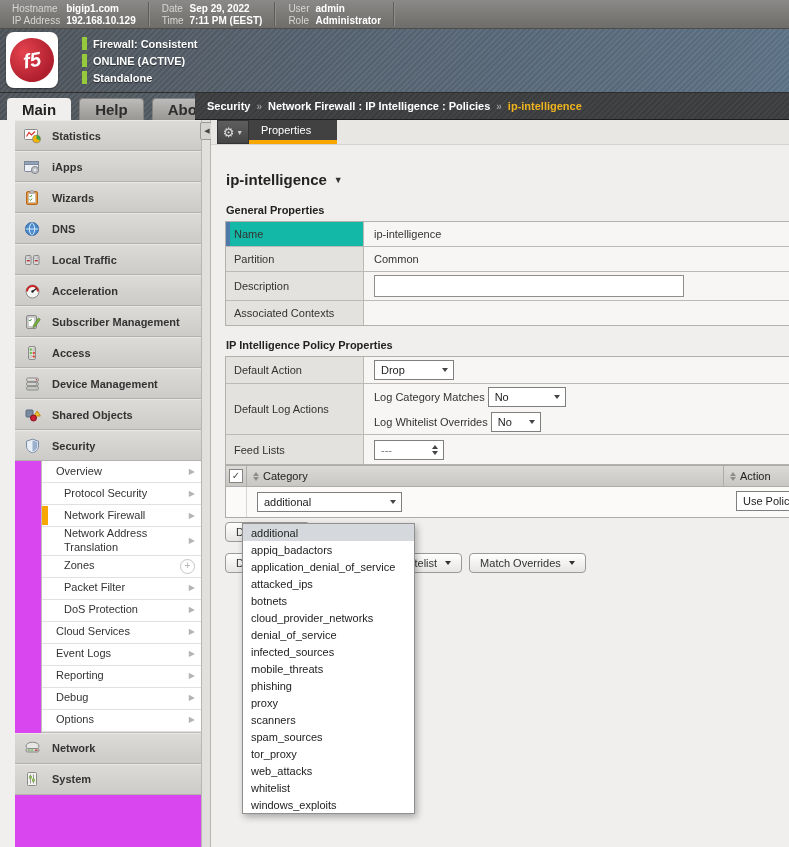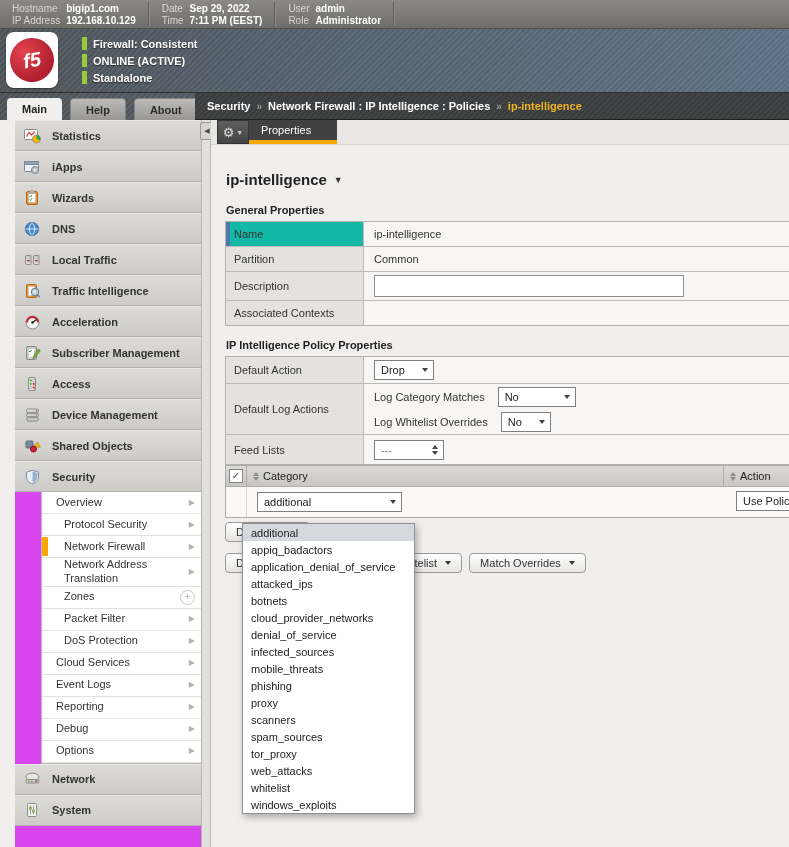--- a/index.html
+++ b/index.html
@@ -25,21 +25,21 @@
           transform:rotate(-10deg);}
   .status-col{position:absolute;left:82px;top:6px;}
   .status-line{display:flex;align-items:center;height:17px;}
   .status-bar{width:5px;height:13px;margin-right:6px;}
   .status-text{color:#fff;font-weight:bold;font-size:11px;text-shadow:0 1px 1px rgba(0,0,0,.55);}
   
   .navrow{height:27px;display:flex;}
   .tabs-zone{width:195px;box-sizing:border-box;display:flex;align-items:flex-end;padding-left:7px;gap:8px;
     background:repeating-linear-gradient(135deg,rgba(255,255,255,0.05) 0 2px,rgba(0,0,0,0.04) 2px 4px),
                linear-gradient(to right,#4e545a,#535d66);}
-  .tab{height:22px;padding:0 15px;border-radius:4px 4px 0 0;font-weight:bold;font-size:11px;
+  .tab{height:22px;padding:0 15px;border-radius:4px 4px 0 0;font-weight:bold;font-size:15px;
        display:flex;align-items:center;cursor:pointer;}
   .tab.active{background:#f0efed;color:#222;}
   .tab.inactive{background:linear-gradient(#bcbbb9,#989794);color:#2d2d2d;border:1px solid #84837f;border-bottom:none;height:21px;}
   .breadcrumb{flex:1;display:flex;align-items:center;gap:6px;padding-left:12px;color:#fff;font-weight:bold;
     background:repeating-linear-gradient(135deg,rgba(255,255,255,0.04) 0 2px,transparent 2px 4px),#3a3c3e;
     border-bottom:1px solid #1e1e1c;box-sizing:border-box;white-space:nowrap;overflow:hidden;}
   .bc-sep{color:#9a9a98;font-size:10px;}
   .bc-current{color:#f0b41e;}
   
   .main-wrap{display:flex;height:727px;}
@@ -88,21 +88,21 @@
   
   .sel{display:inline-flex;align-items:center;background:#fff;border:1px solid #7f7f7d;height:20px;
        padding:0 5px 0 6px;box-sizing:border-box;cursor:pointer;color:#222;white-space:nowrap;}
   .sel .sp{flex:1;}
   .dn-arrow{width:0;height:0;border-left:3.5px solid transparent;border-right:3.5px solid transparent;
             border-top:4.5px solid #444;margin-left:10px;}
   .spinner{display:flex;flex-direction:column;gap:2px;margin-left:12px;}
   .spinner i{width:0;height:0;border-left:3.5px solid transparent;border-right:3.5px solid transparent;}
   .spinner .u{border-bottom:4px solid #444;} .spinner .d{border-top:4px solid #444;}
   .stack2{display:flex;flex-direction:column;justify-content:center;gap:5px;}
-  .inline-field{display:flex;align-items:center;gap:13px;}
+  .inline-field{display:flex;align-items:center;gap:3px;}
   
   .cat-table{margin-left:14px;width:594px;border:1px solid #aeacaa;box-sizing:border-box;}
   .cat-head{display:flex;height:20px;background:linear-gradient(#dcdad7,#c9c7c4);border-bottom:1px solid #aeacaa;}
   .cat-head .c0{width:20px;flex:none;border-right:1px solid #aeacaa;display:flex;align-items:center;justify-content:center;}
   .cat-head .c1{flex:1;display:flex;align-items:center;padding-left:6px;gap:4px;color:#222;}
   .cat-head .c2{width:88px;flex:none;border-left:1px solid #aeacaa;display:flex;align-items:center;padding-left:6px;gap:4px;color:#222;}
   .sort{display:inline-flex;flex-direction:column;gap:1px;}
   .sort i{width:0;height:0;border-left:3px solid transparent;border-right:3px solid transparent;}
   .sort .up{border-bottom:4px solid #8d8d8b;} .sort .dn{border-top:4px solid #8d8d8b;}
   .checkbox{width:12px;height:12px;background:#fff;border:1px solid #848482;font-size:10px;line-height:11px;
@@ -238,31 +238,20 @@
             <rect x="10.8" y="5" width="3" height="1.4" fill="#f4f4f4" stroke="#999" stroke-width="0.5"></rect>
             <rect x="2.8" y="8" width="3" height="1.4" fill="#bb3333"></rect>
             <rect x="10.8" y="8" width="3" height="1.4" fill="#bb3333"></rect>
           </svg>
         </span>
         <span>Local Traffic</span>
       </div>
       <div class="sb-item">
         <span class="sb-icon">
           <svg width="18" height="16" viewBox="0 0 18 16">
-            <rect x="2.5" y="1.5" width="10" height="13" rx="1.5" fill="#e8923a" stroke="#b06a1e"></rect>
-            <rect x="4.5" y="3.5" width="6" height="9" fill="#fff" stroke="#cccccc"></rect>
-            <circle cx="11" cy="9" r="3.5" fill="#cfe3f2" fill-opacity="0.85" stroke="#6b7b8a" stroke-width="1.2"></circle>
-            <line x1="13.5" y1="11.8" x2="15.5" y2="14" stroke="#6b7b8a" stroke-width="1.6"></line>
-          </svg>
-        </span>
-        <span>Traffic Intelligence</span>
-      </div>
-      <div class="sb-item">
-        <span class="sb-icon">
-          <svg width="18" height="16" viewBox="0 0 18 16">
             <circle cx="8.5" cy="8.5" r="6.5" fill="#f4f4f2" stroke="#8a8a8a"></circle>
             <path d="M3 8.5 a5.5 5.5 0 0 1 11 0" fill="none" stroke="#cc2222" stroke-width="2"></path>
             <line x1="8.5" y1="8.5" x2="12.5" y2="5.5" stroke="#222" stroke-width="1.4"></line>
             <circle cx="8.5" cy="8.5" r="1.2" fill="#222"></circle>
           </svg>
         </span>
         <span>Acceleration</span>
       </div>
       <div class="sb-item">
         <span class="sb-icon">
@@ -440,21 +429,21 @@
             <span></span>
           </div>
         </div>
       </div>
 
     <div class="sec-head" style="margin-top:13px;">IP Intelligence Policy Properties</div>
     <div class="ptable">
       <div class="prow h26">
         <div class="plabel">Default Action</div>
         <div class="pvalue">
-          <span class="sel" style="width:60px;">
+          <span class="sel" style="width:80px;">
             <span>Drop</span>
             <span class="sp"></span>
               <span class="dn-arrow"></span>
           </span>
         </div>
       </div>
       <div class="prow h50">
         <div class="plabel">Default Log Actions</div>
         <div class="pvalue">
           <div class="stack2">

